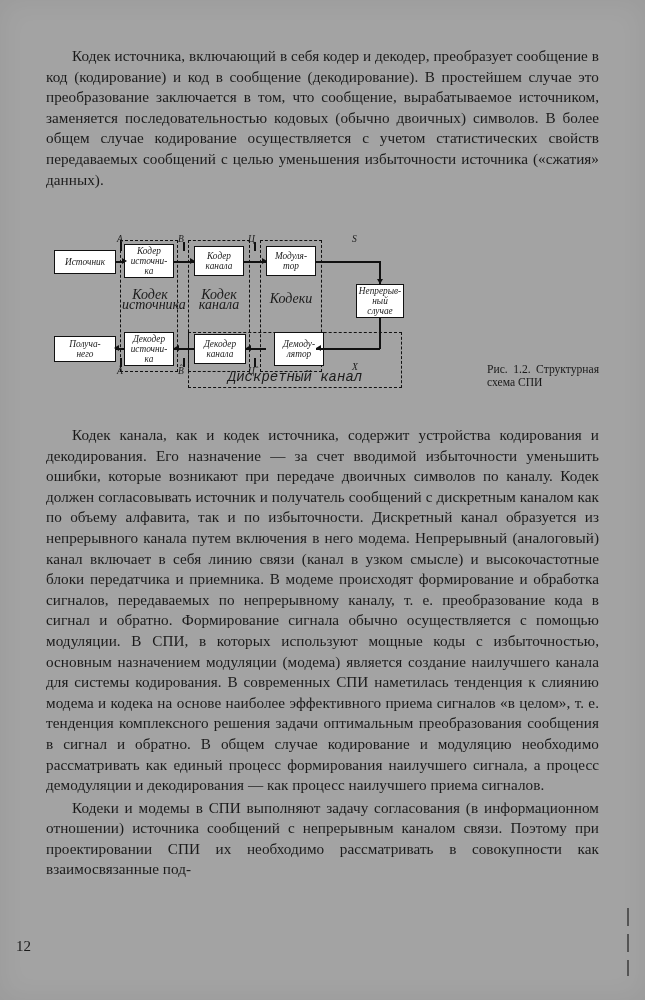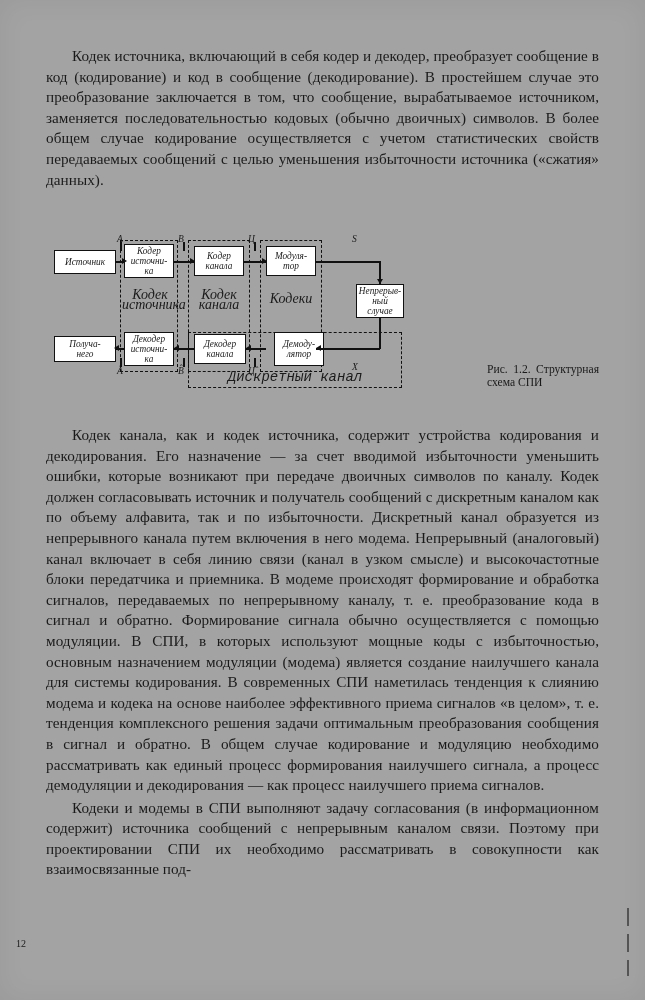--- a/index.html
+++ b/index.html
@@ -130,21 +130,21 @@
     font-size: 11.6px;
     line-height: 12.6px;
     text-align: justify;
     font-family: "Liberation Serif", serif;
   }
 
   .page-number {
     position: absolute;
     left: 16px;
     top: 938px;
-    font-size: 10px;
+    font-size: 15px;
     font-family: "Liberation Serif", serif;
   }
 
   .edge-mark {
     position: absolute;
     right: 16px;
     width: 2px;
     background: #555;
   }
 </style>
@@ -236,21 +236,21 @@
     <div class="ln ln-v" style="left:202px; top:10px; height:9px;"></div>
     <div class="ln ln-v" style="left:68px; top:126px; height:9px;"></div>
     <div class="ln ln-v" style="left:131px; top:126px; height:9px;"></div>
     <div class="ln ln-v" style="left:202px; top:126px; height:9px;"></div>
   </div>
 
   <div class="fig-caption">Рис. 1.2. Структурная схема СПИ</div>
 
   <div class="text-col" id="para2">
     <p class="para">Кодек канала, как и кодек источника, содержит   устройства кодирования и декодирования. Его назначение — за счет вводимой избыточности уменьшить ошибки, которые возникают при передаче двоичных символов по каналу. Кодек должен согласовывать источник и получатель сообщений с дискретным каналом как по объему алфавита, так и по избыточности. Дискретный канал образуется из непрерывного канала путем включения в него модема. Непрерывный (аналоговый) канал включает в себя линию связи (канал в узком смысле) и высокочастотные блоки передатчика и приемника. В модеме происходят формирование и обработка сигналов, передаваемых по непрерывному каналу, т. е. преобразование кода в сигнал и обратно. Формирование     сигнала обычно осуществляется с помощью модуляции. В СПИ, в которых используют мощные коды с избыточностью, основным назначением модуляции (модема) является создание наилучшего канала для системы кодирования. В современных СПИ наметилась тенденция к слиянию модема и кодека на основе наиболее эффективного приема сигналов «в целом», т. е. тенденция комплексного решения задачи оптимальным преобразования сообщения в сигнал и обратно. В общем случае кодирование и модуляцию необходимо рассматривать как единый процесс формирования наилучшего сигнала, а процесс демодуляции и декодирования — как процесс наилучшего приема сигналов.</p>
-    <p class="para">Кодеки и модемы в СПИ выполняют задачу согласования (в информационном содержит) источника сообщений с непрерывным каналом связи. Поэтому при проектировании СПИ их необходимо рассматривать в совокупности как взаимосвязанные под-</p>
+    <p class="para">Кодеки и модемы в СПИ выполняют задачу согласования (в информационном отношении) источника сообщений с непрерывным каналом связи. Поэтому при проектировании СПИ их необходимо рассматривать в совокупности как взаимосвязанные под-</p>
   </div>
 
   <div class="page-number">12</div>
 
   <div class="edge-mark" style="top:908px; height:18px;"></div>
   <div class="edge-mark" style="top:934px; height:18px;"></div>
   <div class="edge-mark" style="top:960px; height:16px;"></div>
 </div>
 
 </body></html>

